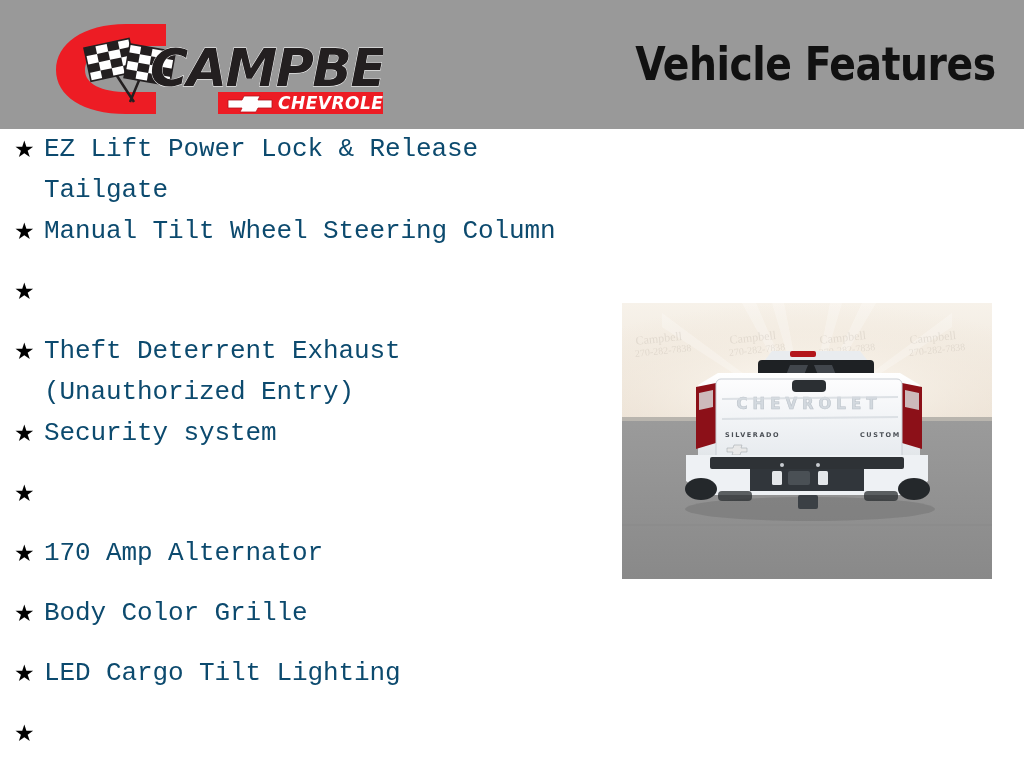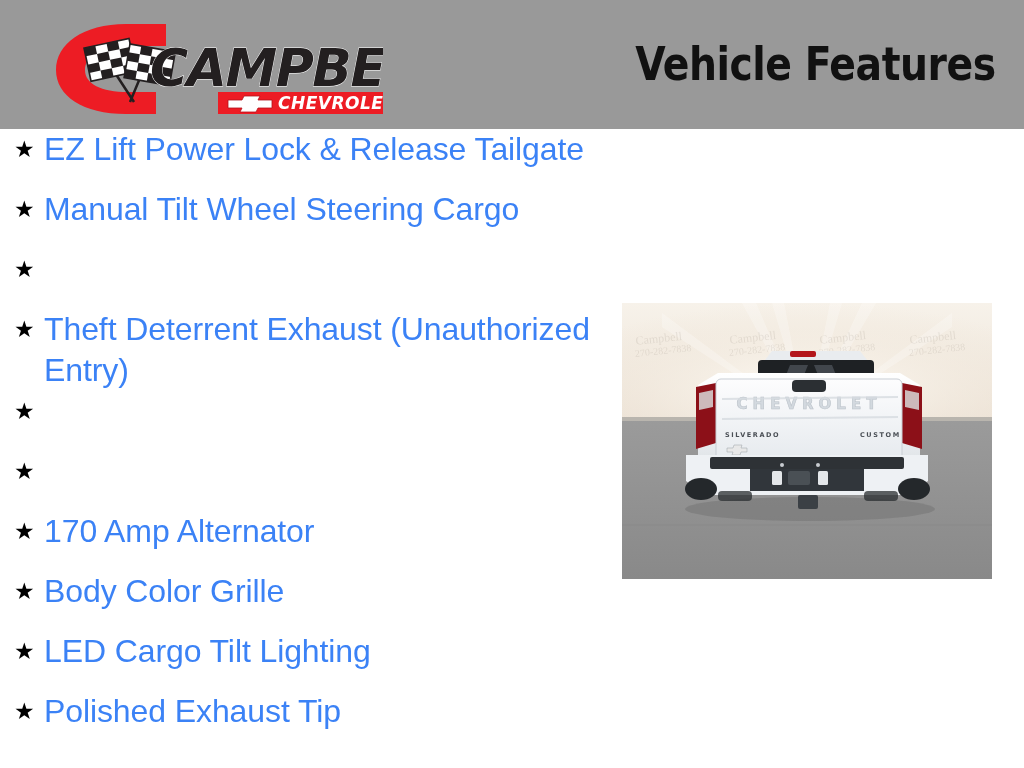--- a/index.html
+++ b/index.html
@@ -73,25 +73,25 @@
     flex: 0 0 auto;
     width: 30px;
     font-size: 23px;
     line-height: 41px;
     color: #000000;
     text-align: left;
     font-family: "DejaVu Sans", sans-serif;
   }
   .feature-label {
     flex: 1 1 auto;
-    font-size: 32px;
+    font-size: 26px;
     line-height: 41px;
-    color: #3b82f6;
+    color: #0c4a6e;
     letter-spacing: -0.1px;
-    font-family: Liberation Sans, sans-serif;
+    font-family: Liberation Mono, monospace;
   }
 
   
   .photo {
     position: absolute;
     left: 622px;
     top: 303px;
     width: 370px;
     height: 276px;
     overflow: hidden;
@@ -159,50 +159,50 @@
   <div class="page-title">Vehicle Features</div>
 </div>
 
 <ul class="features">
   <li class="feature-item">
     <span class="feature-bullet">★</span>
     <span class="feature-label">EZ Lift Power Lock &amp; Release Tailgate</span>
   </li>
   <li class="feature-item">
     <span class="feature-bullet">★</span>
-    <span class="feature-label">Manual Tilt Wheel Steering Cargo</span>
+    <span class="feature-label">Manual Tilt Wheel Steering Column</span>
   </li>
   <li class="feature-item">
     <span class="feature-bullet">★</span>
   </li>
   <li class="feature-item">
     <span class="feature-bullet">★</span>
     <span class="feature-label">Theft Deterrent Exhaust (Unauthorized Entry)</span>
   </li>
   <li class="feature-item">
     <span class="feature-bullet">★</span>
+    <span class="feature-label">Security system</span>
   </li>
   <li class="feature-item">
     <span class="feature-bullet">★</span>
   </li>
   <li class="feature-item">
     <span class="feature-bullet">★</span>
     <span class="feature-label">170 Amp Alternator</span>
   </li>
   <li class="feature-item">
     <span class="feature-bullet">★</span>
     <span class="feature-label">Body Color Grille</span>
   </li>
   <li class="feature-item">
     <span class="feature-bullet">★</span>
     <span class="feature-label">LED Cargo Tilt Lighting</span>
   </li>
   <li class="feature-item">
     <span class="feature-bullet">★</span>
-    <span class="feature-label">Polished Exhaust Tip</span>
   </li>
 </ul>
 
 <div class="photo">
   <svg class="photo-svg" viewBox="0 0 370 276" xmlns="http://www.w3.org/2000/svg">
     <defs>
       <linearGradient id="backdrop" x1="0" y1="0" x2="0" y2="1">
         <stop offset="0" stop-color="#f7f2ea"></stop>
         <stop offset="1" stop-color="#ece2d6"></stop>
       </linearGradient>

